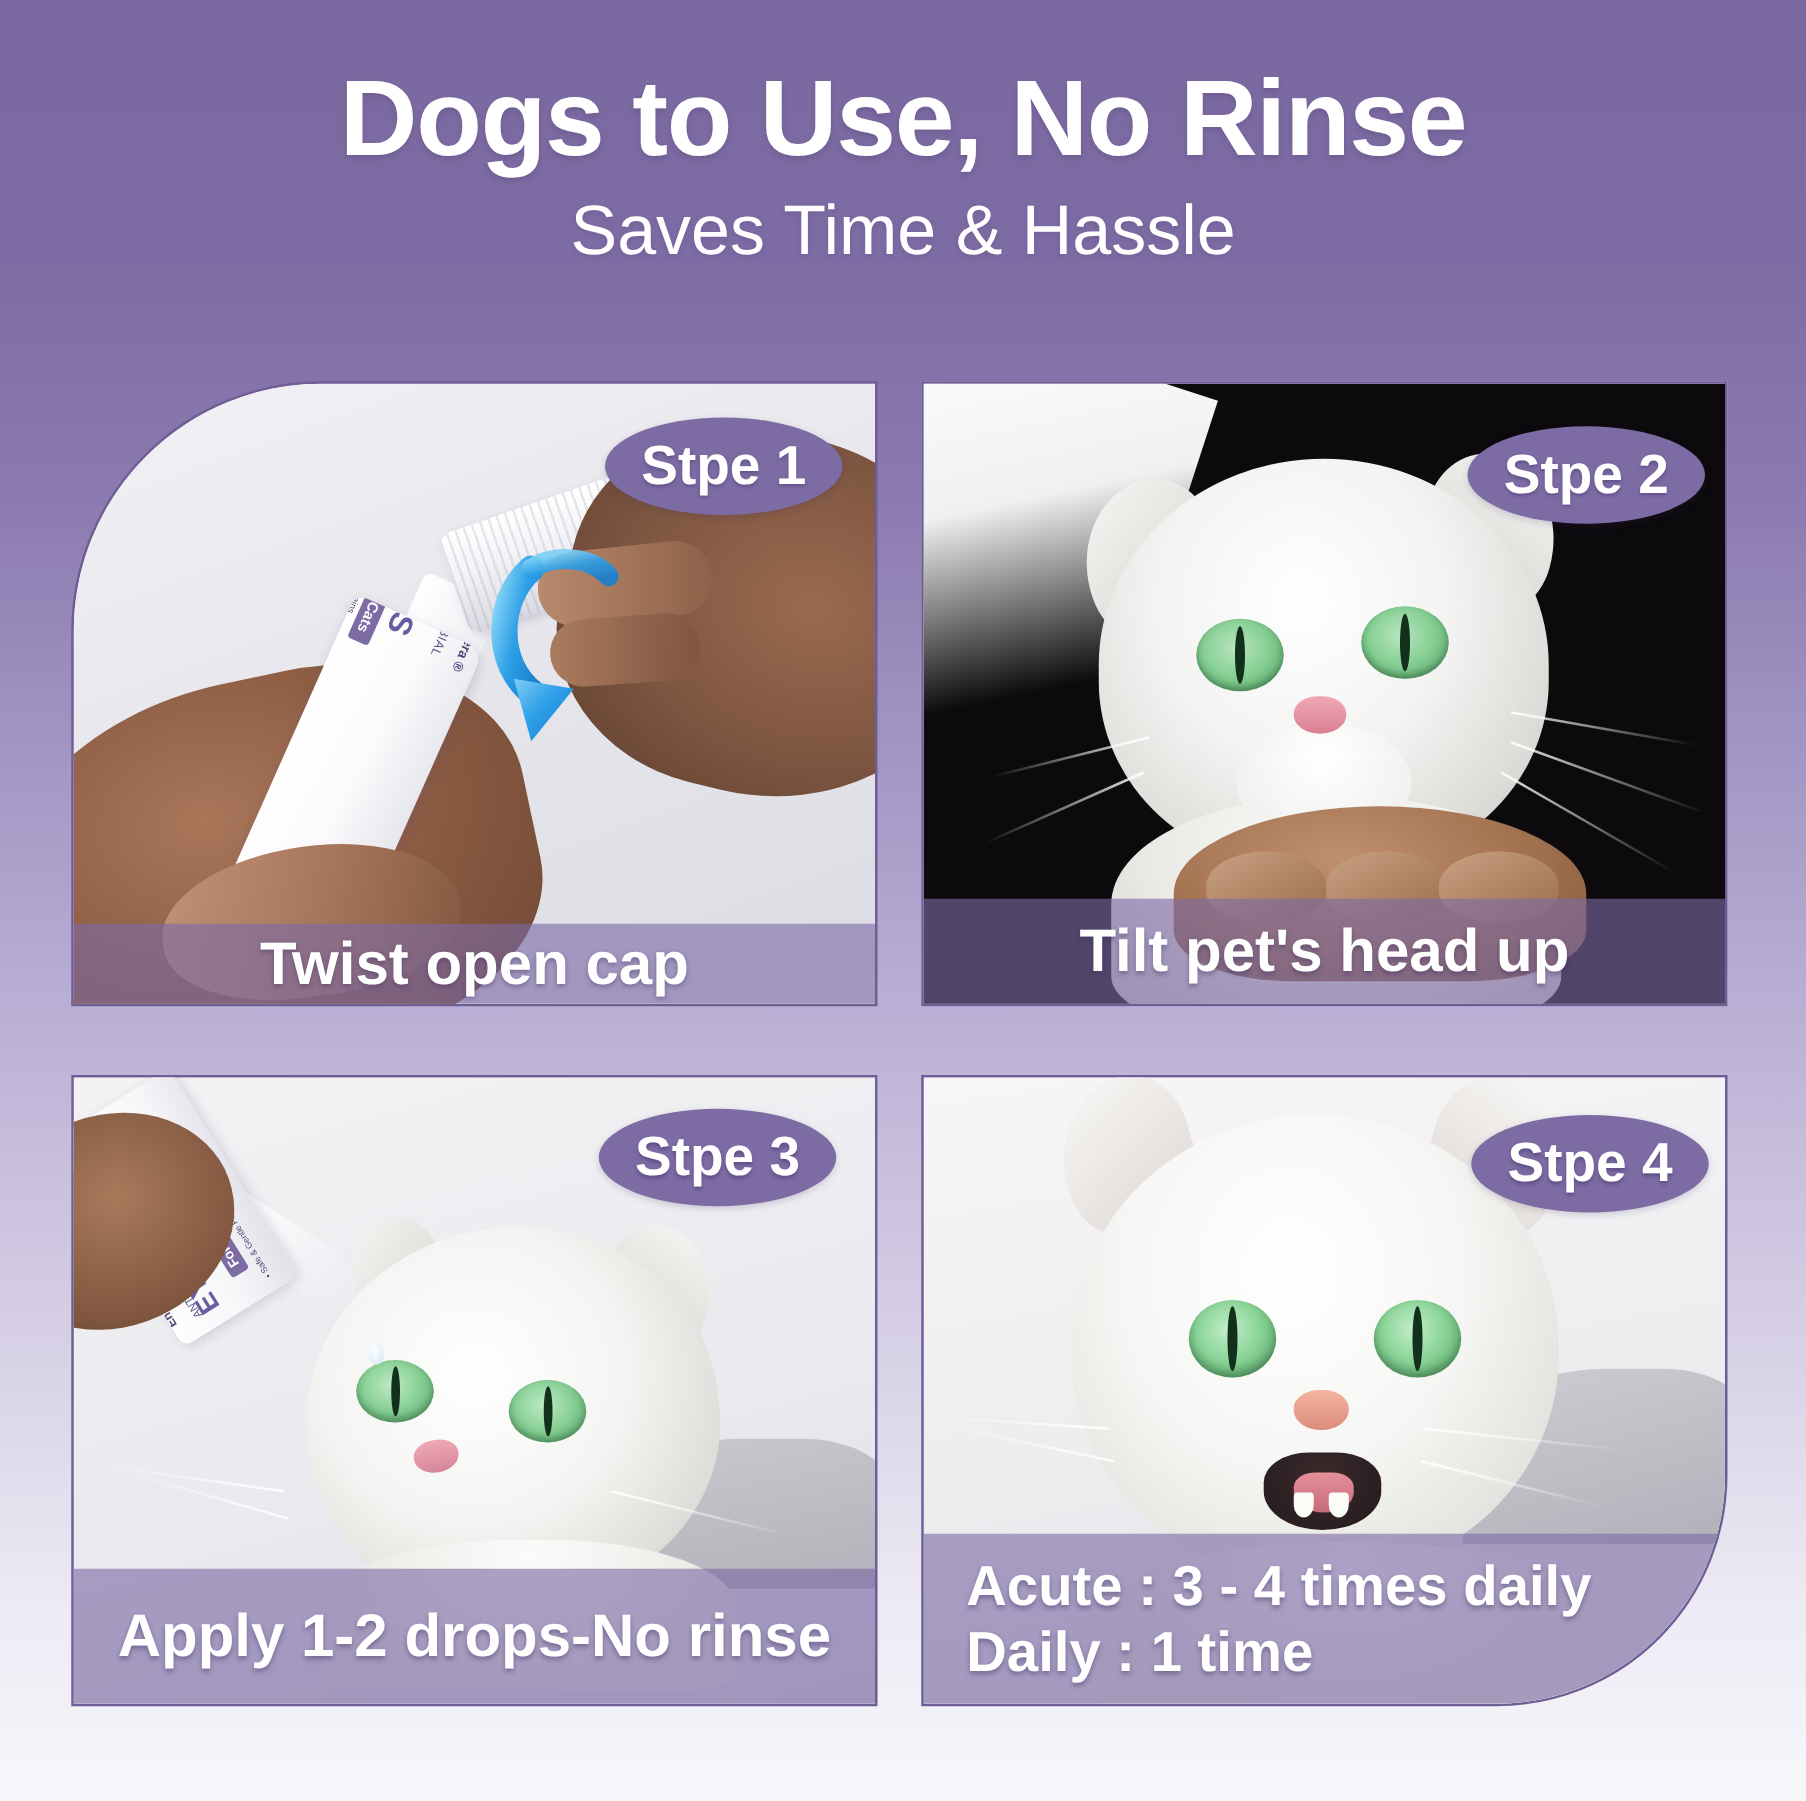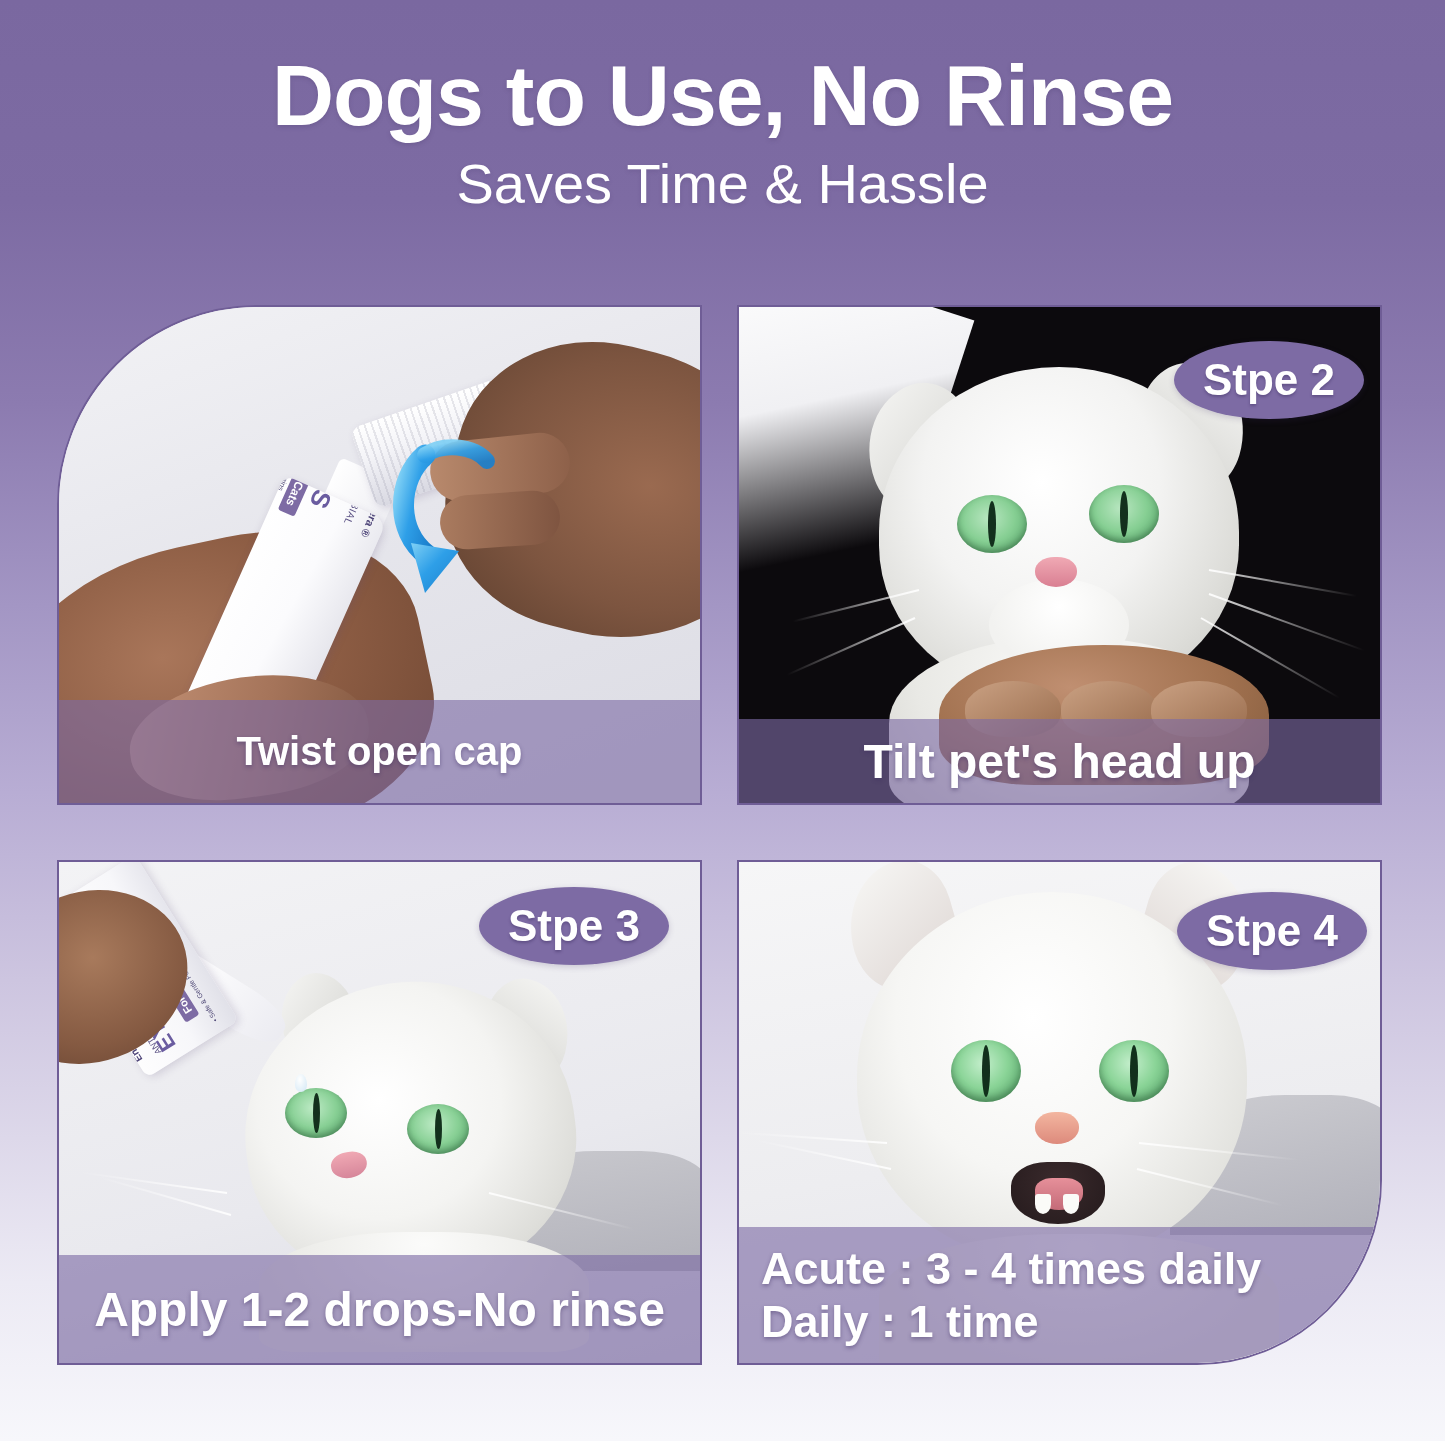--- a/index.html
+++ b/index.html
@@ -58,25 +58,25 @@
   .p4 { left:680px; top:555px; height:505px; border-bottom-right-radius:185px; }
 
   .photo { position:absolute; inset:0; overflow:hidden; }
 
   
   .caption {
     position:absolute; left:0; bottom:0; width:100%;
     background:rgba(124,107,164,.62);
     color:#fff; font-weight:bold;
     display:flex; align-items:center;
-    padding-left:22px;
+    padding-left:34px;
     text-shadow:0 2px 4px rgba(60,45,95,.45);
     z-index:6;
   }
-  .cap1 { height:103px; font-size:40px; justify-content:center; padding-left:0; }
+  .cap1 { height:64px; font-size:48px; justify-content:center; padding-left:0; }
   .cap2 { height:84px; font-size:48px; justify-content:center; padding-left:0; }
   .cap3 { height:108px; font-size:48px; justify-content:center; padding-left:0; }
   .cap4 {
     height:136px; font-size:45px; line-height:1.18;
     flex-direction:column; align-items:flex-start; justify-content:center;
     border-bottom-right-radius:183px;
   }
 
   
   .badge {
@@ -438,20 +438,21 @@
           <path d="M44,28 C16,52 14,104 46,128" stroke="url(#agrad)" stroke-width="21" fill="none" stroke-linecap="round"></path>
           <path d="M30,116 L78,124 L44,166 Z" fill="url(#agrad)"></path>
           <path d="M44,28 C62,16 92,18 106,34" stroke="url(#agrad)" stroke-width="16" fill="none" stroke-linecap="round" opacity=".92"></path>
         </svg>
 
         <div class="p1-upperhand"></div>
         <div class="p1-finger1"></div>
         <div class="p1-finger2"></div>
       </div>
 
+      <div class="badge b1">Stpe 1</div>
       <div class="caption cap1">Twist open cap</div>
     </div>
 
     <div class="panel p2">
       <div class="photo">
         <div class="p2bg"></div>
         <div class="p2-light"></div>
 
         <div class="c2-ear-l"></div>
         <div class="c2-ear-r"></div>

